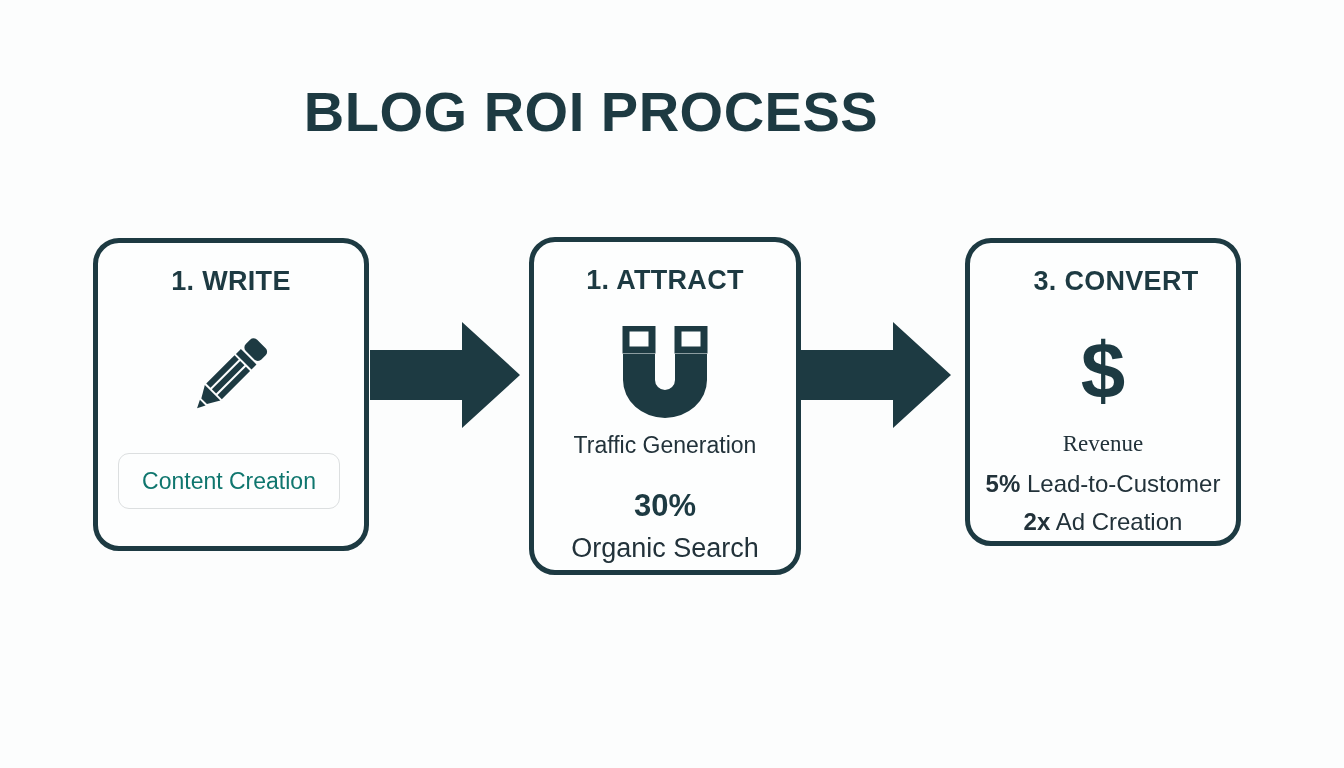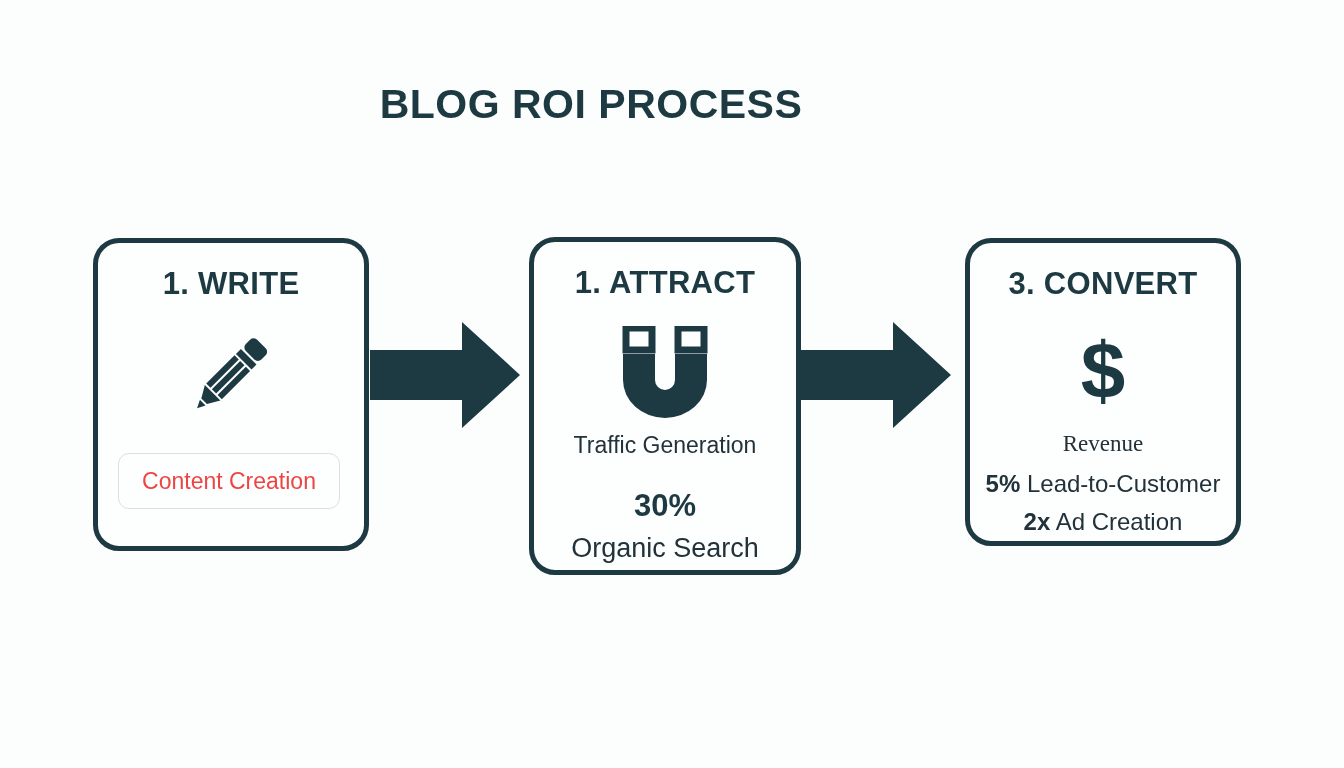--- a/index.html
+++ b/index.html
@@ -20,21 +20,21 @@
     inset: 0;
   }
 
   
   .title {
     position: absolute;
     left: 0;
     top: 84px;
     width: 1182px;
     text-align: center;
-    font-size: 41px;
+    font-size: 56px;
     font-weight: bold;
     letter-spacing: 0.5px;
     color: #1d3a42;
     line-height: 1;
   }
 
   
   .card {
     position: absolute;
     background: #fdfefe;
@@ -44,28 +44,28 @@
   }
   #card-1 { left: 93px;  top: 238px; width: 276px; height: 313px; }
   #card-2 { left: 529px; top: 237px; width: 272px; height: 338px; }
   #card-3 { left: 965px; top: 238px; width: 276px; height: 308px; }
 
   .card-title {
     position: absolute;
     left: 0;
     width: 100%;
     text-align: center;
-    font-size: 31px;
+    font-size: 27px;
     font-weight: bold;
     color: #1d3a42;
     letter-spacing: 0.3px;
   }
   #card-1 .card-title { top: 23px; }
   #card-2 .card-title { top: 23px; }
-  #card-3 .card-title { top: 23px; }
+  #card-3 .card-title { top: 23px; padding-left: 13px; }
 
   
   .icon-wrap {
     position: absolute;
     left: 0;
     width: 100%;
     display: flex;
     justify-content: center;
     align-items: center;
   }
@@ -90,21 +90,21 @@
     top: 210px;
     width: 222px;
     height: 56px;
     border: 1.5px solid #dcdfe0;
     border-radius: 11px;
     background: #fdfefe;
     display: flex;
     align-items: center;
     justify-content: center;
     font-size: 23px;
-    color: #ef4444;
+    color: #0f766e;
     box-sizing: border-box;
   }
 
   
   .line {
     position: absolute;
     left: 0;
     width: 100%;
     text-align: center;
     color: #22323a;

